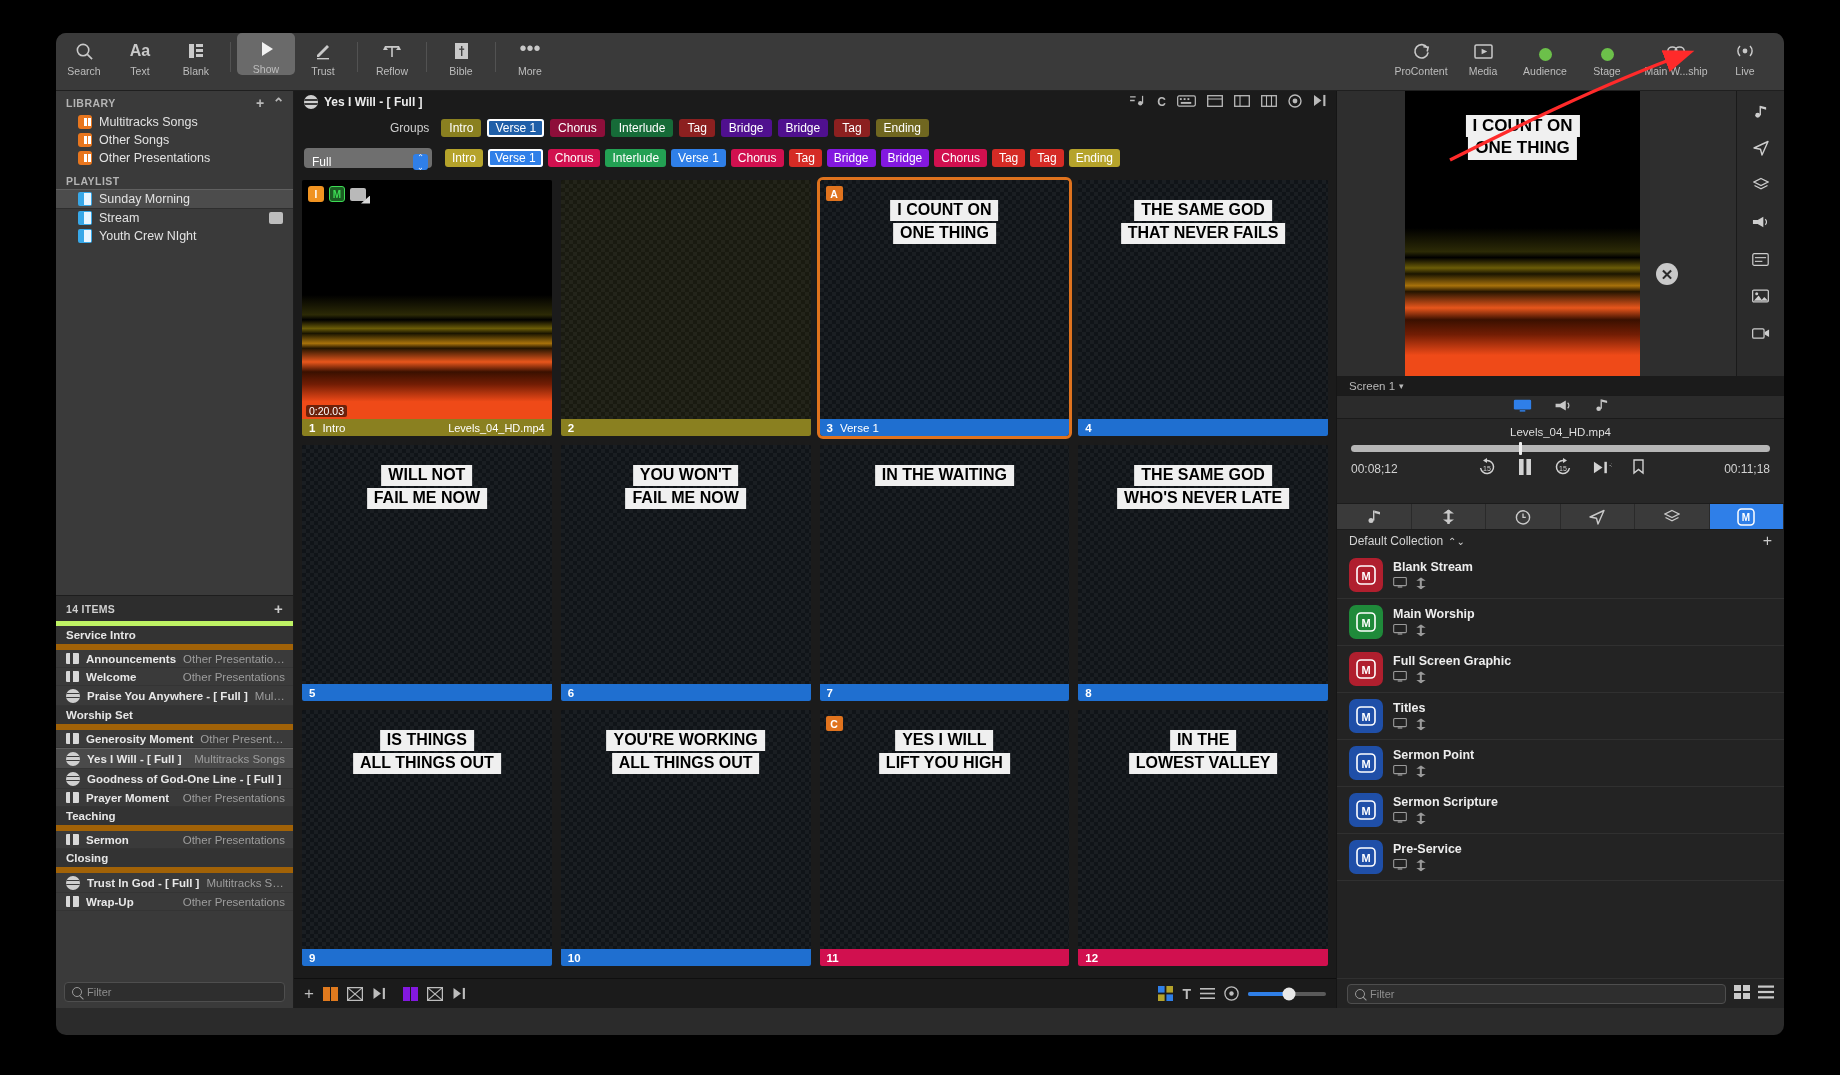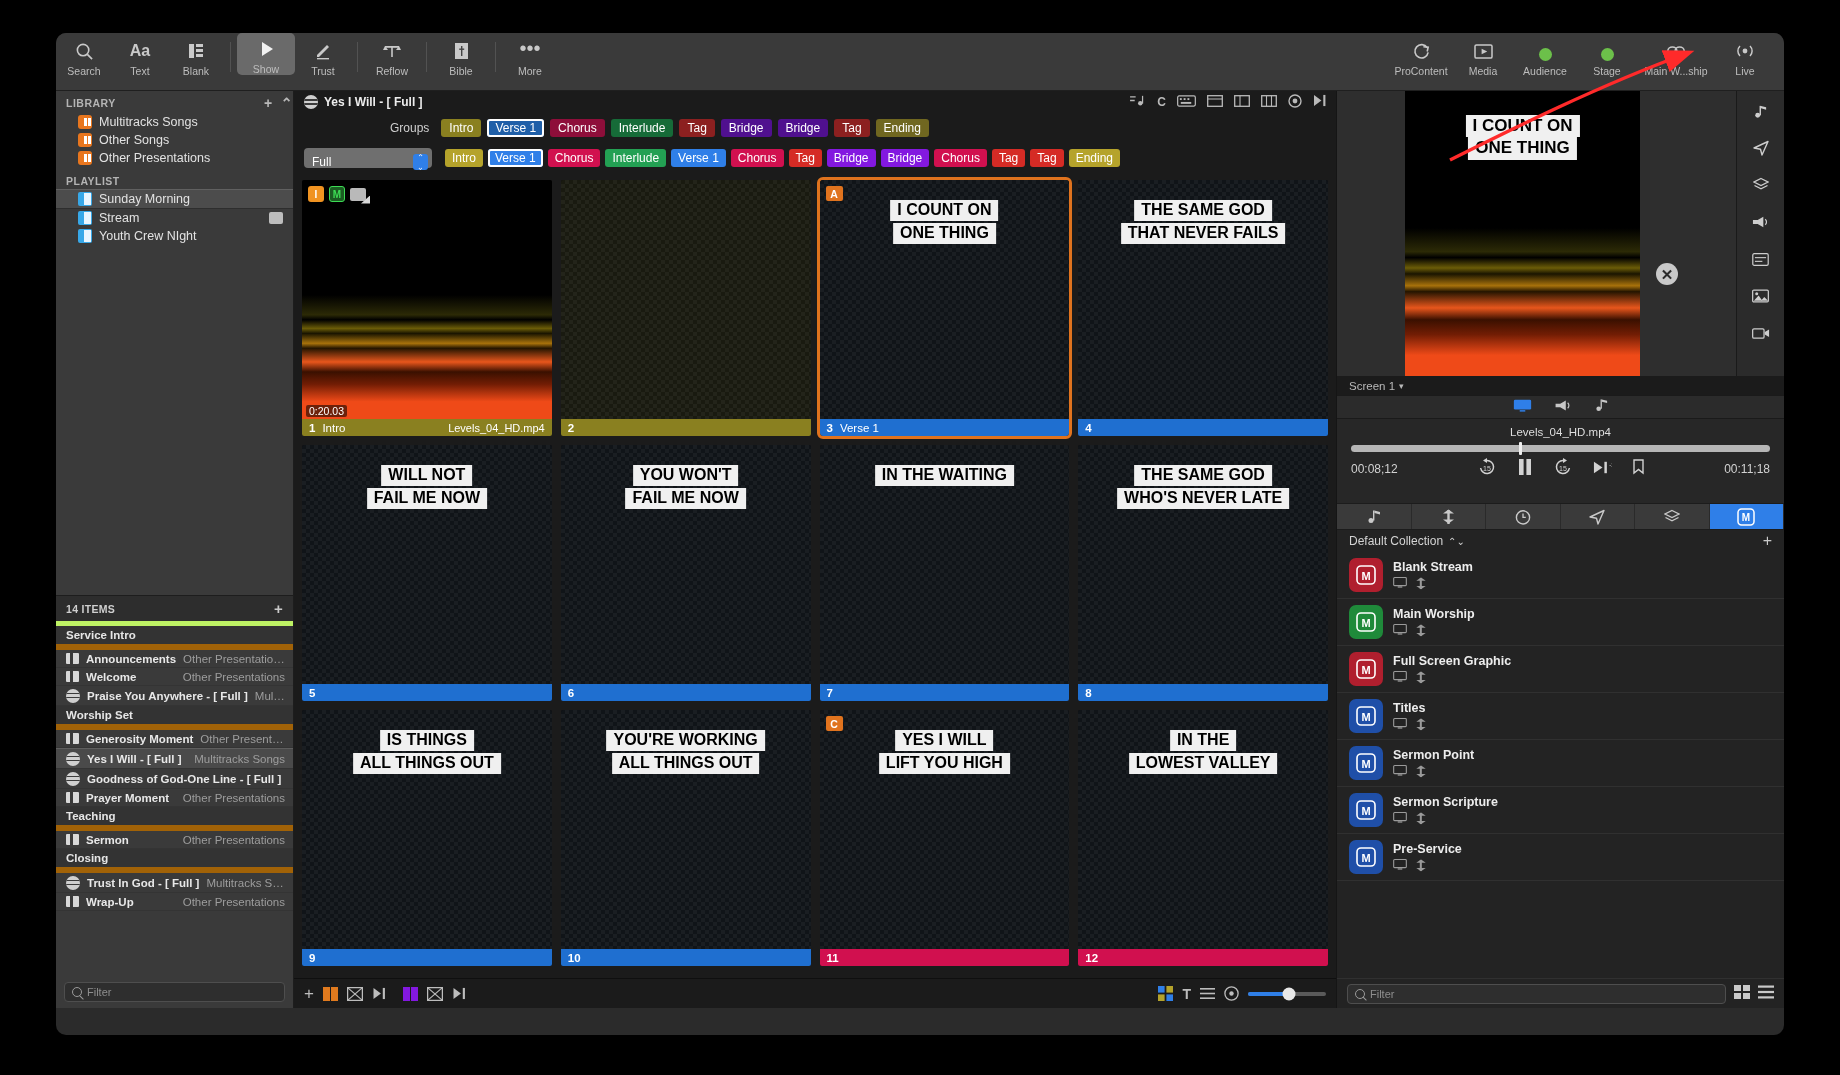--- a/index.html
+++ b/index.html
@@ -36,21 +36,21 @@
   .tb-right{position:absolute;right:8px;top:0;display:flex;align-items:flex-start;}
   .tb-right .tb-item{width:62px;}
   .dot-ind{width:13px;height:13px;border-radius:50%;background:#29c24a;margin-top:6px;}
   .dot-ind.amber{background:#6cc04a;}
 
   
   .body{display:flex;height:calc(1002px - 27px - 58px);}
 
   
   .sidebar{width:238px;background:#3a3a3a;display:flex;flex-direction:column;border-right:1px solid #1d1d1d;}
-  .sec-hd{display:flex;align-items:center;padding:4px 0 2px 10px;color:#b4b4b4;font-size:10.5px;font-weight:700;letter-spacing:.5px;}
+  .sec-hd{display:flex;align-items:center;padding:4px 8px 2px 10px;color:#b4b4b4;font-size:10.5px;font-weight:700;letter-spacing:.5px;}
   .sec-hd .sp{flex:1;}
   .sec-hd .act{color:#b8b8b8;font-size:14px;margin-left:8px;cursor:default;}
   .lib-row{display:flex;align-items:center;gap:7px;padding:2px 10px 2px 22px;color:#e2e2e2;font-size:12.5px;cursor:default;}
   .lib-row.sel{background:#4c4c4c;border-top:1px solid #606060;border-bottom:1px solid #2e2e2e;}
   .ic-lib{width:14px;height:14px;border-radius:3px;background:#e8761e;display:inline-flex;align-items:center;justify-content:center;flex:0 0 auto;}
   .ic-lib:after{content:"";width:3px;height:8px;background:#fff;box-shadow:4px 0 0 #fff;}
   .ic-pl{width:14px;height:14px;border-radius:2px;background:#38a8e8;display:inline-flex;align-items:center;justify-content:center;flex:0 0 auto;position:relative;}
   .ic-pl:after{content:"";position:absolute;right:1px;top:1px;width:7px;height:12px;background:#eaf6ff;}
   .sb-spacer{flex:1;}
   .grid-badge{margin-left:auto;width:14px;height:12px;background:#bdbdbd;border-radius:2px;}

